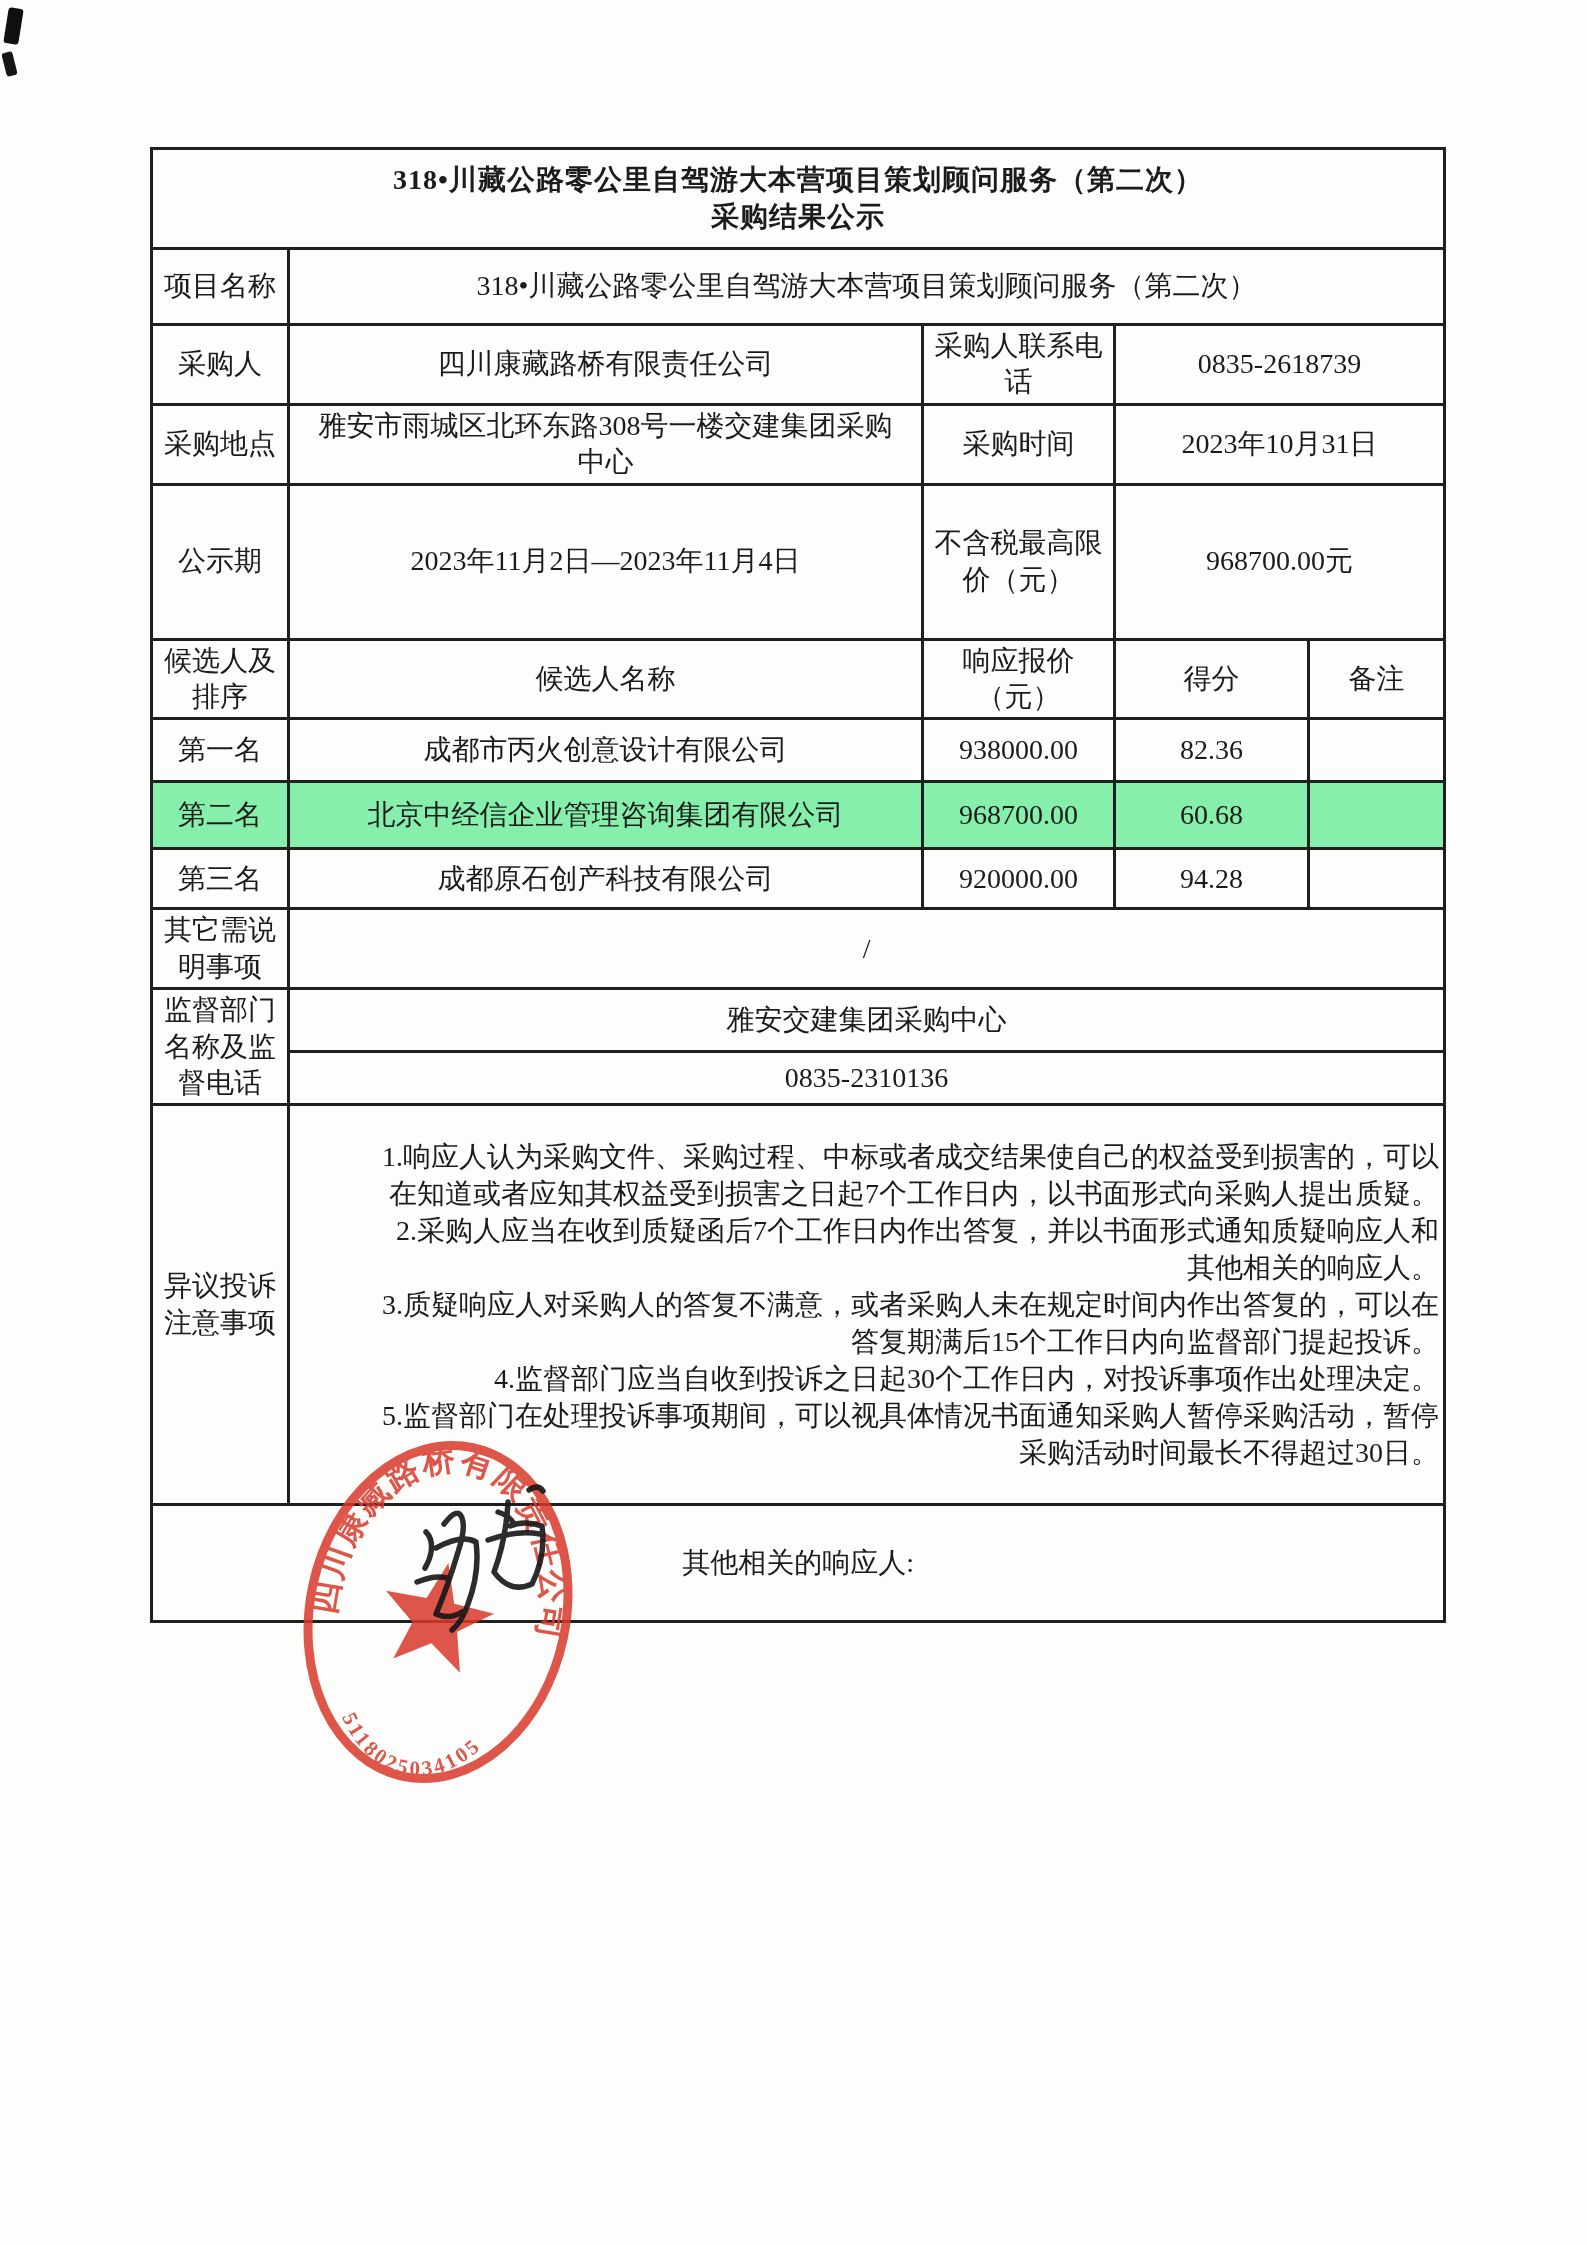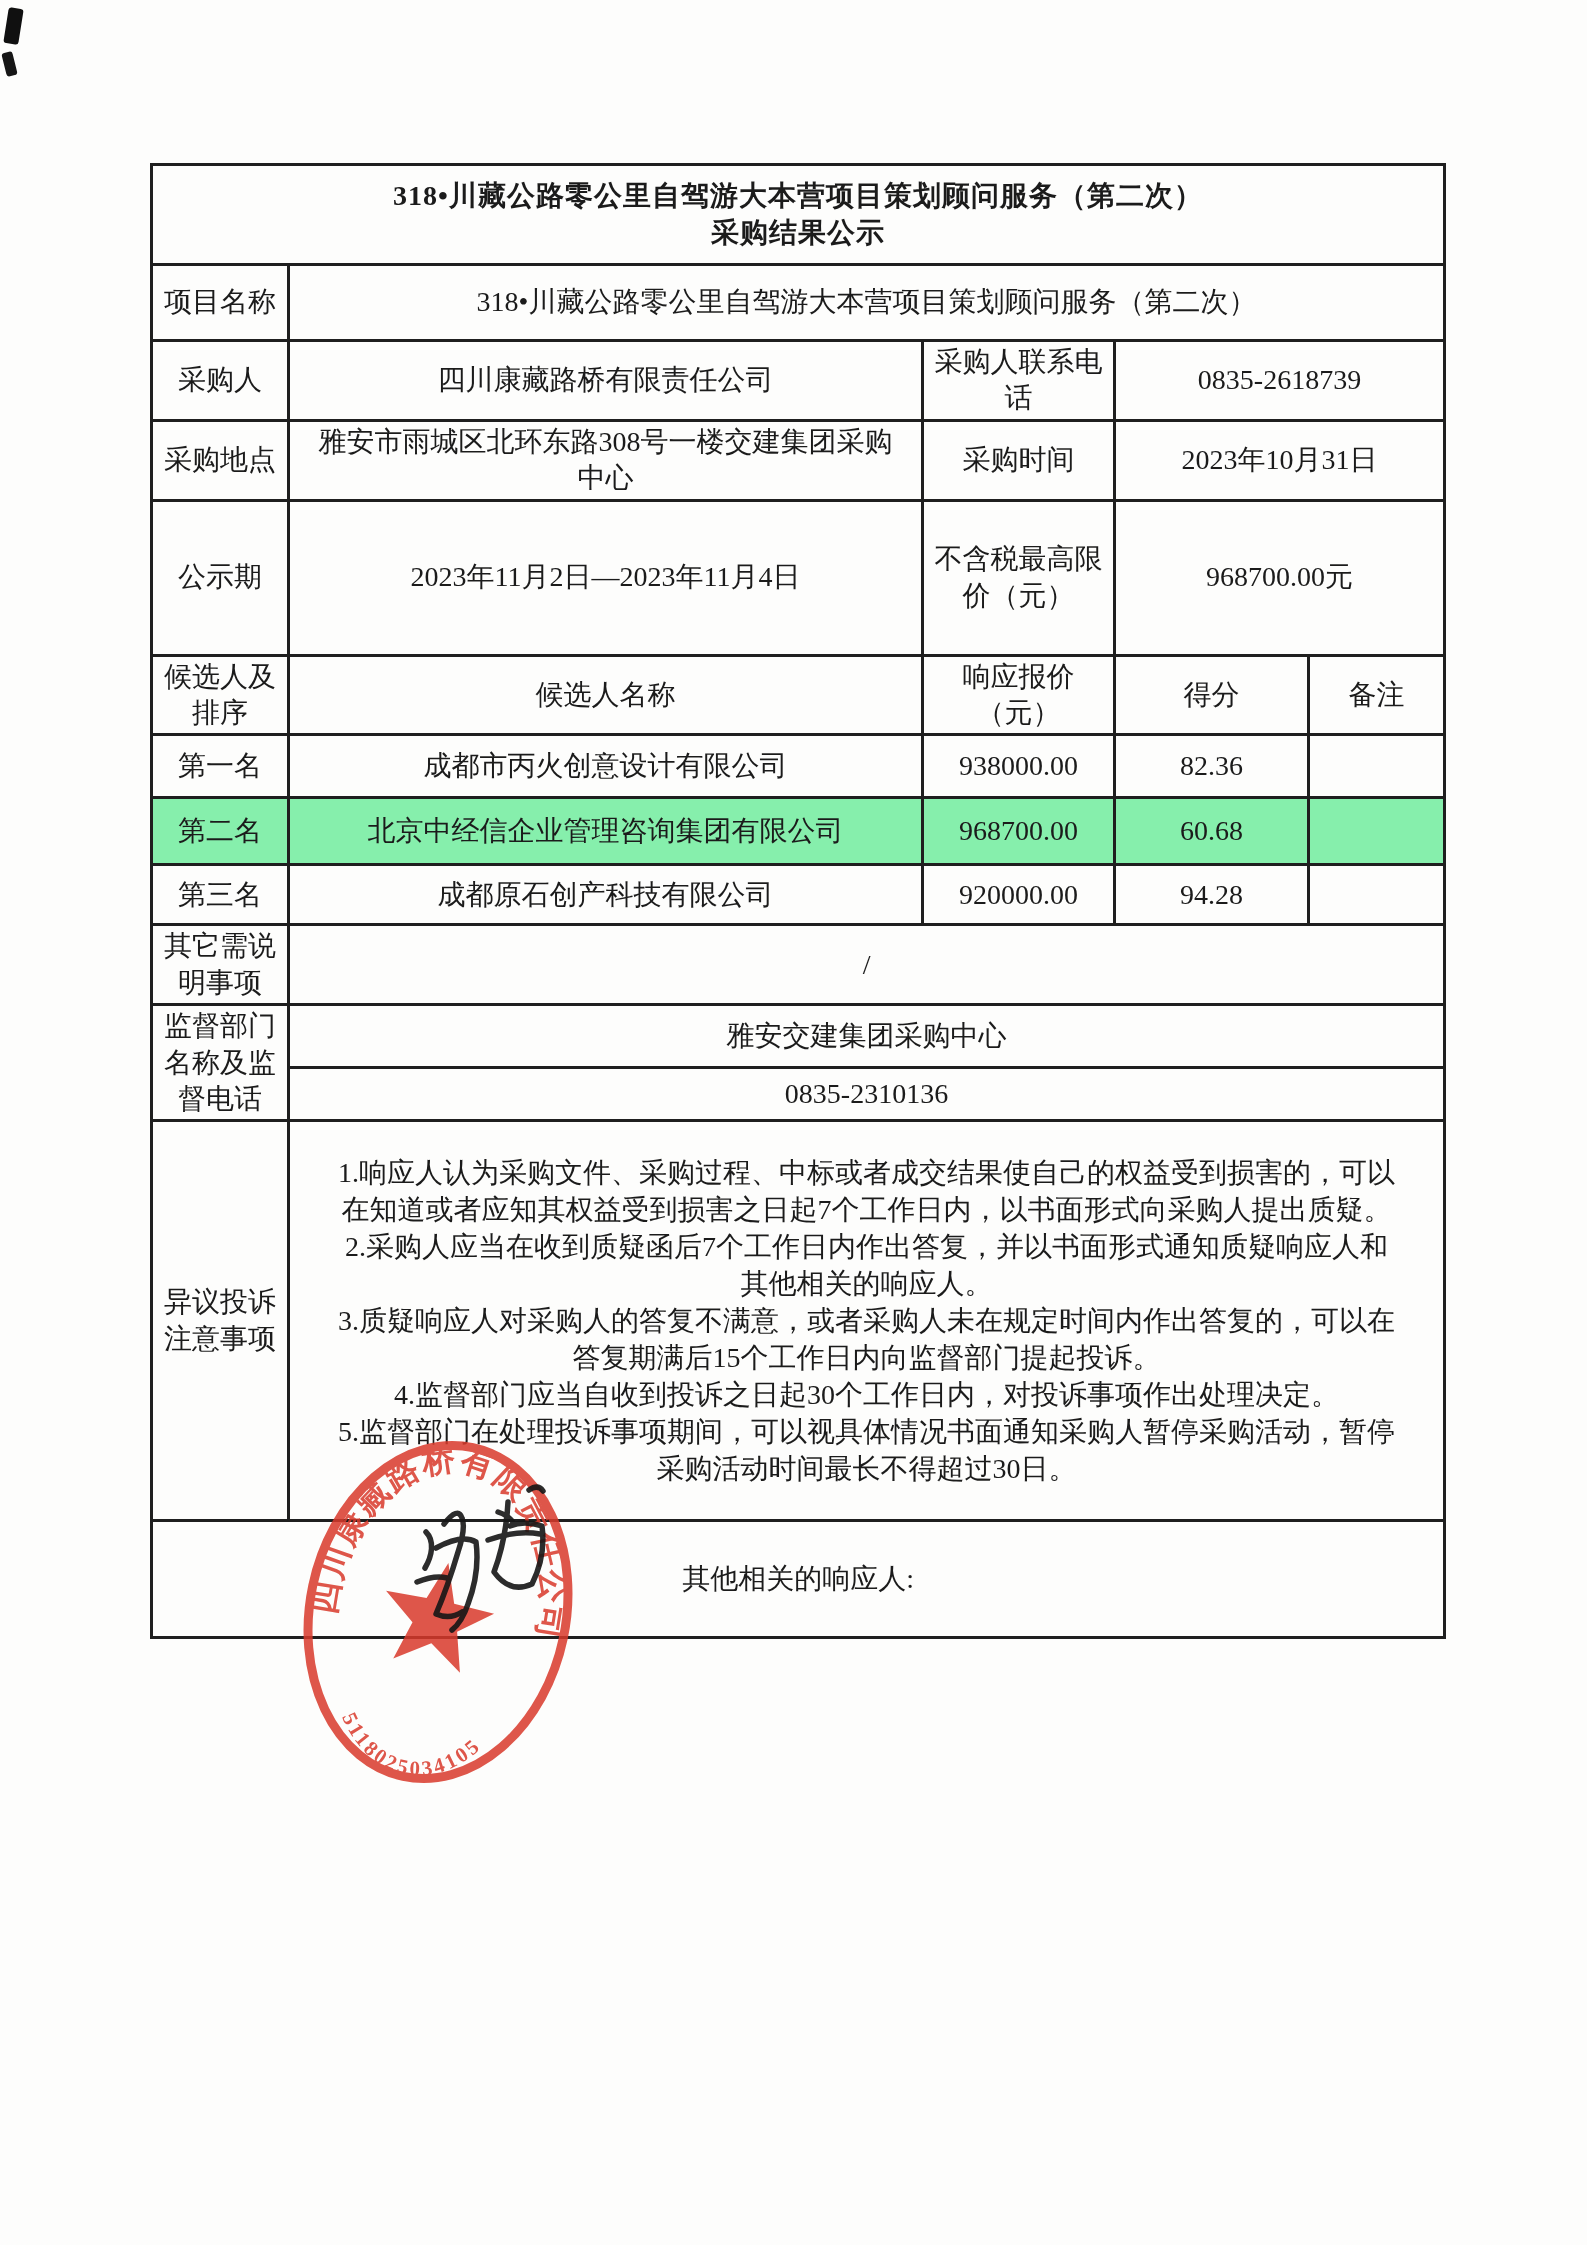--- a/index.html
+++ b/index.html
@@ -13,21 +13,20 @@
   }
   
   .corner-mark1{position:absolute;left:6px;top:8px;width:15px;height:36px;background:#101010;transform:rotate(9deg);border-radius:3px;}
   .corner-mark2{position:absolute;left:4px;top:52px;width:11px;height:24px;background:#161616;transform:rotate(-14deg);border-radius:3px;}
 
   table.doc{
     position:absolute;left:150px;top:147px;
     width:1293px;
     border-collapse:collapse;
     table-layout:fixed;
-    margin-top:16px;
   }
   table.doc td{
     border:3px solid #1f1f1f;
     vertical-align:middle;
     text-align:center;
     font-size:28px;
     line-height:1.3;
     padding:2px 4px;
     overflow:hidden;
   }
@@ -48,21 +47,21 @@
   td.leftval{text-align:left;padding-left:10px;white-space:pre-line;}
   td.slash-cell{text-align:left;padding-left:228px;}
   td.shiftL{padding-right:240px;}
   tr.hl td{background:#86efac;}
   td.notice{
     text-align:left;
     vertical-align:middle;
     padding:10px 16px 10px 12px;
     font-size:27px;
   }
-  .notice-line{line-height:37px;}
+  .notice-line{line-height:37px;text-align:right;}
   td.sig-cell{
     text-align:left;
     vertical-align:middle;
     padding-left:12px;
     font-size:29px;
   }
   .seal-svg{position:absolute;left:286px;top:1420px;pointer-events:none;}
 </style>
 </head>
 <body>

